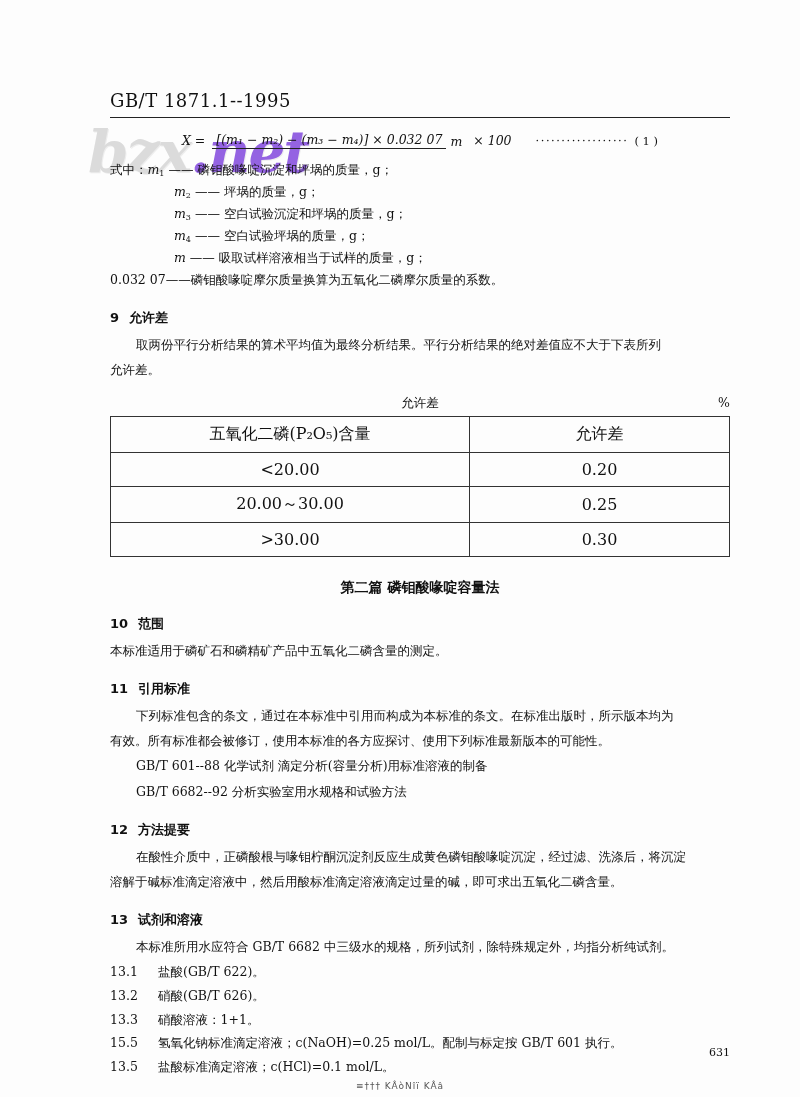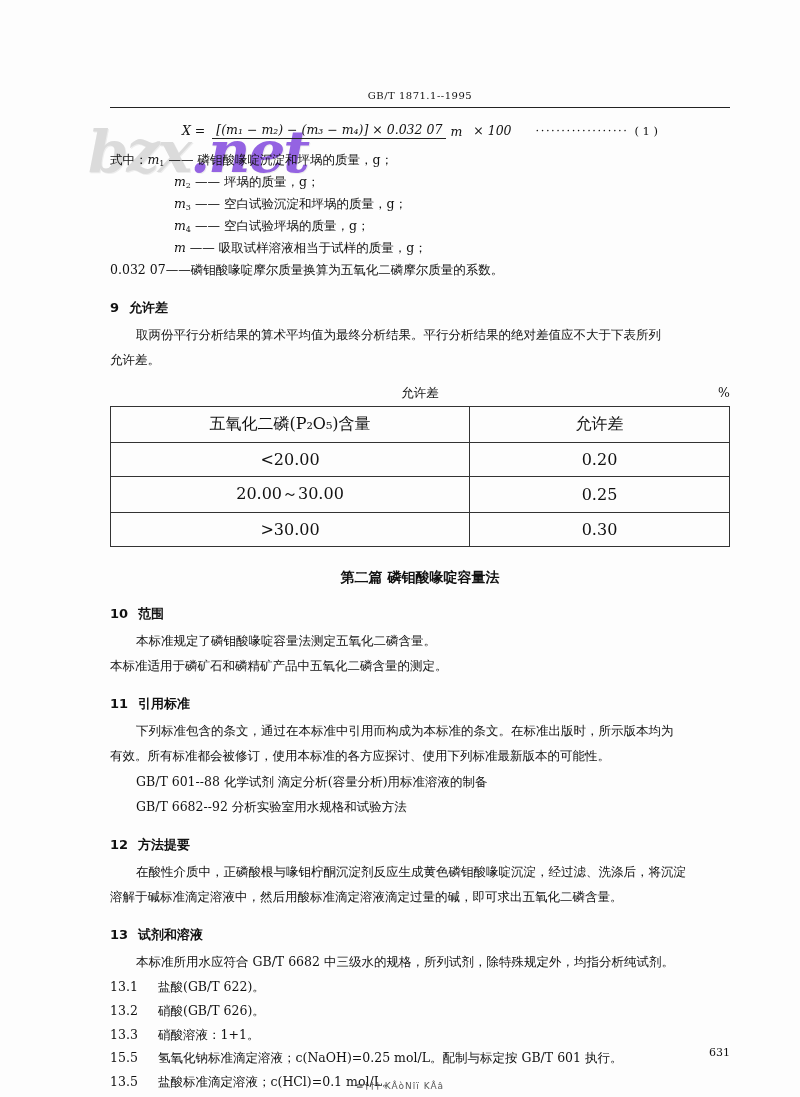--- a/index.html
+++ b/index.html
@@ -13,22 +13,21 @@
   }
   .page{
     position:absolute;inset:0;
     background:#fdfdfd;
   }
   .page-inner{
     position:absolute;
     left:110px;right:70px;top:90px;
   }
   .hdr{
-    text-align:center;
-    font-size:10px;
+    font-size:18px;
     letter-spacing:.5px;
     font-family:"DejaVu Serif","Liberation Serif",serif;
     padding-bottom:6px;
   }
   .hdr-rule{
     border-bottom:1.3px solid #222;
     margin:0 0 14px 0;
   }
   .formula-row{
     display:flex;align-items:center;justify-content:center;
@@ -214,21 +213,20 @@
           <td>0.30</td>
         </tr>
       </tbody>
     </table>
 
     <div class="part-title">第二篇   磷钼酸喙啶容量法</div>
 
     <h2 class="sec">
       <span class="num">10</span><span>范围</span>
     </h2>
-    <p class="body ind">本标准规定了磷钼酸喙啶容量法测定五氧化二磷含量。</p>
     <p class="body">本标准适用于磷矿石和磷精矿产品中五氧化二磷含量的测定。</p>
 
     <h2 class="sec">
       <span class="num">11</span><span>引用标准</span>
     </h2>
     <p class="body ind">下列标准包含的条文，通过在本标准中引用而构成为本标准的条文。在标准出版时，所示版本均为</p>
     <p class="body">有效。所有标准都会被修订，使用本标准的各方应探讨、使用下列标准最新版本的可能性。</p>
     <p class="body ind">GB/T 601--88   化学试剂    滴定分析(容量分析)用标准溶液的制备</p>
     <p class="body ind">GB/T 6682--92   分析实验室用水规格和试验方法</p>
 

